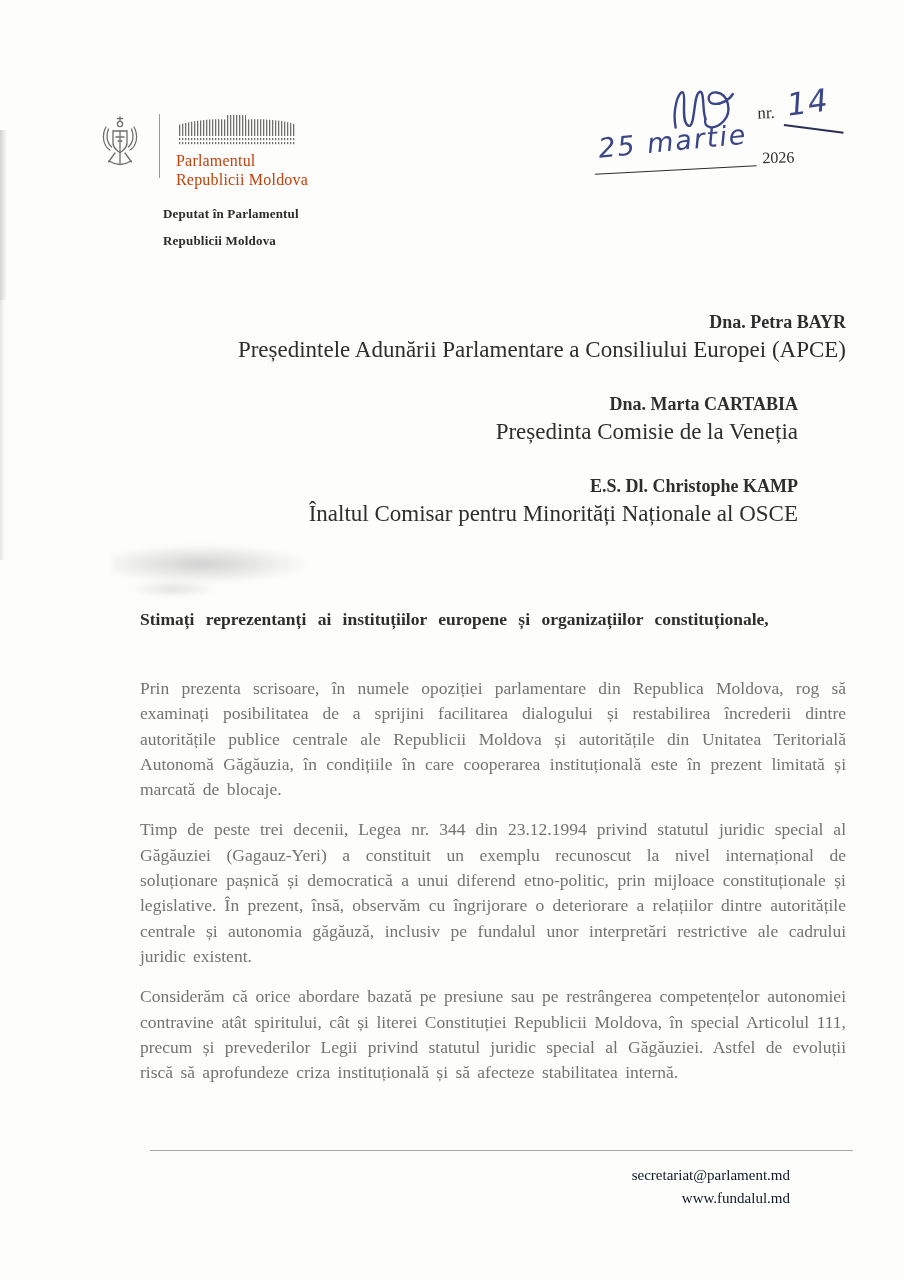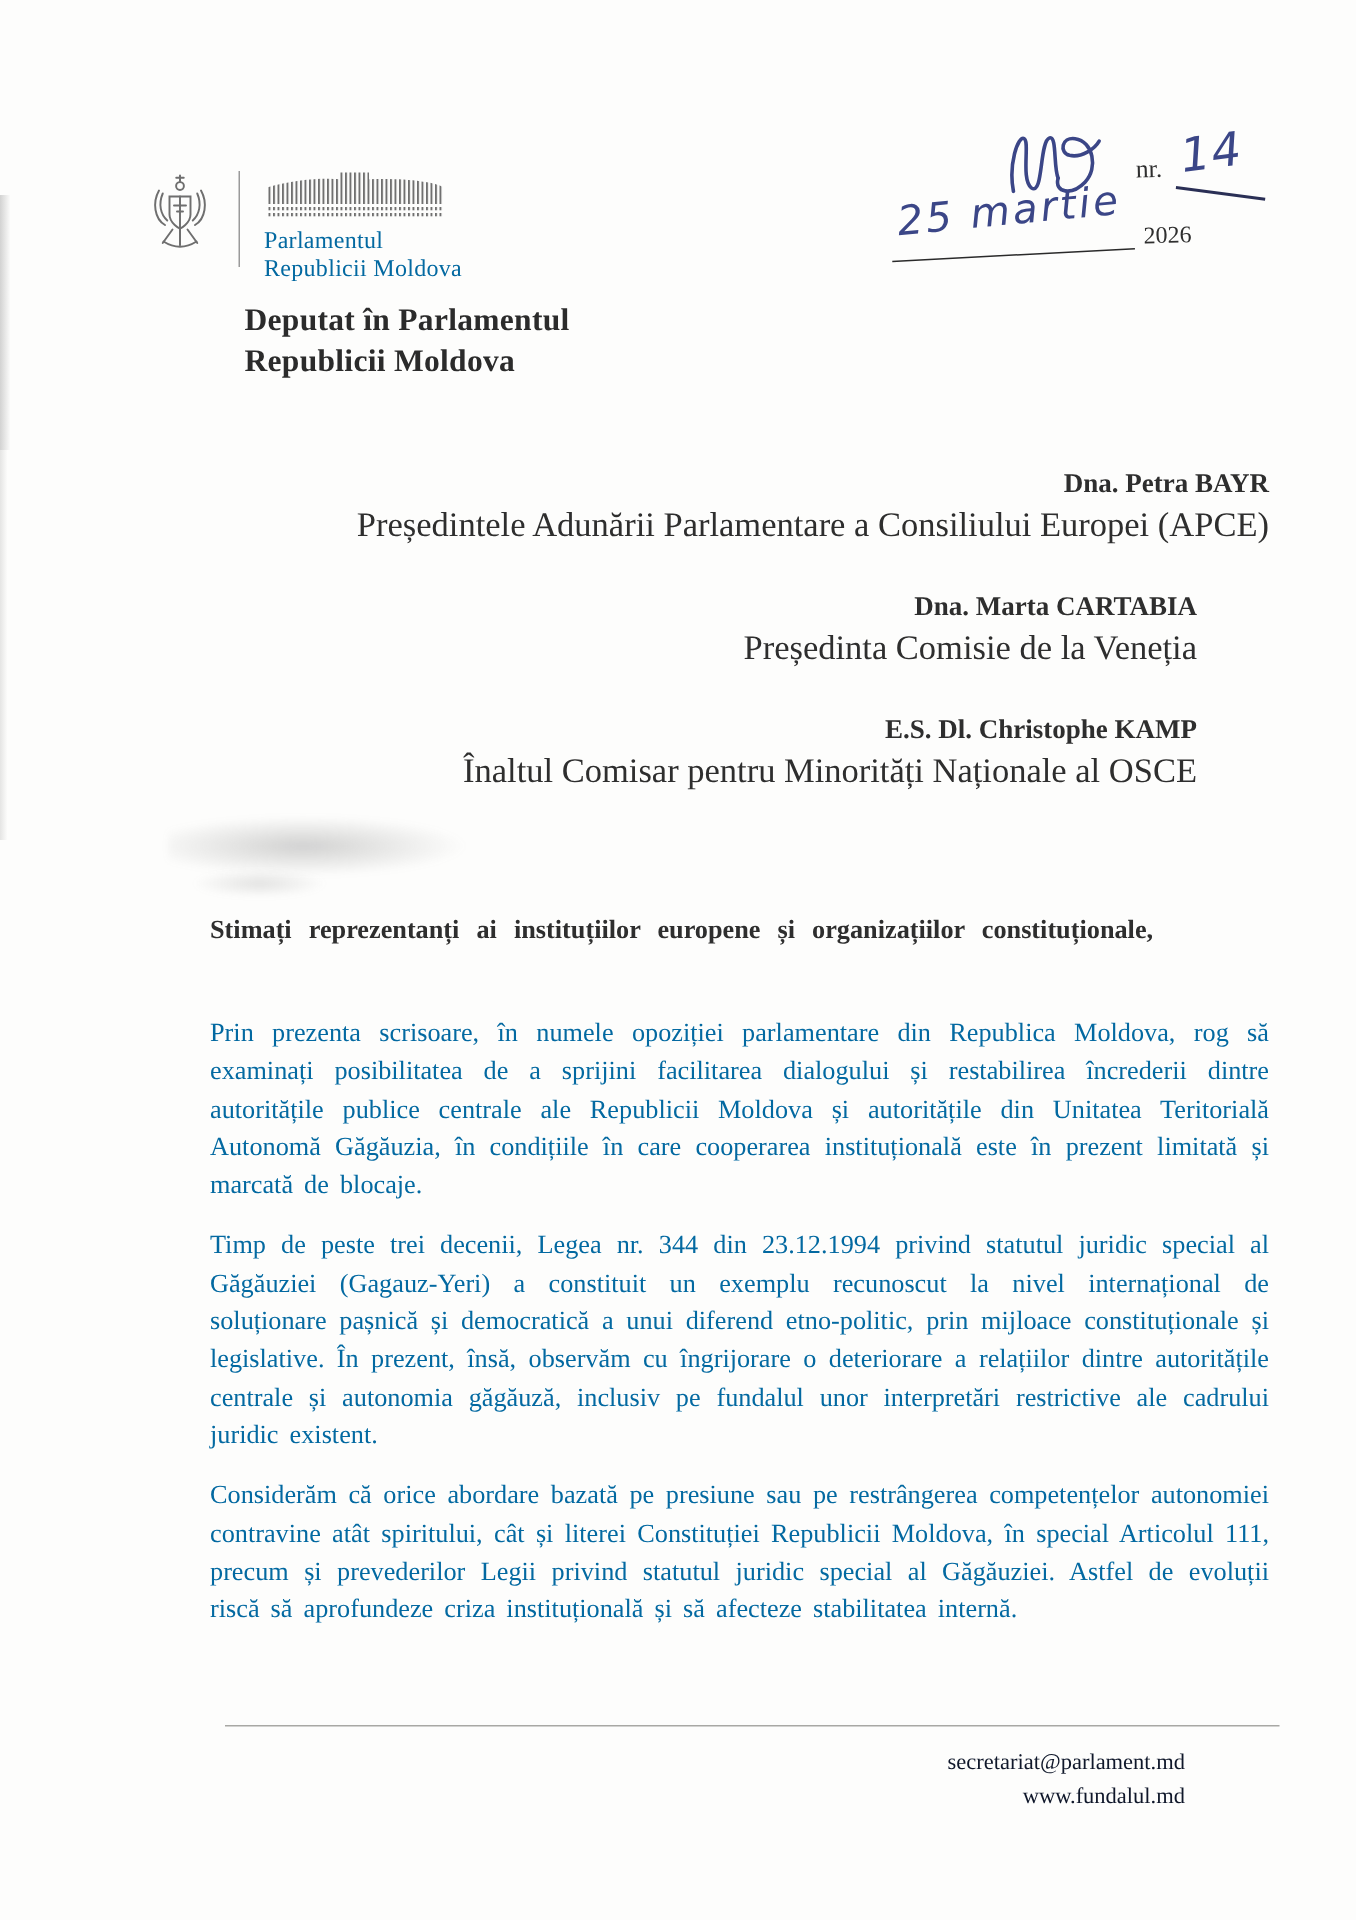--- a/index.html
+++ b/index.html
@@ -7,21 +7,21 @@
     position:relative; width:904px; height:1280px; margin:0 auto;
     background:#fdfdfc; overflow:hidden;
     font-family:"Liberation Serif", serif; color:#2e2e2e;
   }
 
   
   .letterhead { position:absolute; top:112px; left:95px; display:flex; align-items:flex-start; }
   .coat { margin-top:2px; }
   .lh-divider { width:1px; height:64px; background:#9a9a9a; margin:2px 16px 0 14px; }
   .lh-right { display:flex; flex-direction:column; }
-  .org-name { margin-top:5px; font-size:16px; line-height:19px; color:#0369a1; letter-spacing:.2px; }
+  .org-name { margin-top:5px; font-size:16px; line-height:19px; color:#c2410c; letter-spacing:.2px; }
 
   
   .reg-area { position:absolute; top:86px; left:580px; width:310px; height:110px; transform:rotate(-1.5deg); }
   .monogram { position:absolute; left:88px; top:-4px; }
   .nr-label { position:absolute; left:178px; top:18px; font-size:17px; color:#2f2f2f; }
   .nr-value {
     position:absolute; left:208px; top:0px;
     font-family:"DejaVu Sans", sans-serif; font-style:italic; font-size:31px;
     color:#3b4687; transform:rotate(-6deg); letter-spacing:1px;
   }
@@ -30,40 +30,40 @@
     position:absolute; left:18px; top:38px;
     font-family:"DejaVu Sans", sans-serif; font-style:italic; font-size:27px;
     color:#3b4687; transform:rotate(-4deg); letter-spacing:2px; white-space:nowrap;
   }
   .date-underline { position:absolute; left:14px; top:82px; width:162px; border-bottom:1.6px solid #2a2a2a; transform:rotate(-1.5deg); }
   .year { position:absolute; left:182px; top:64px; font-size:16px; color:#2f2f2f; }
 
   
   .sender-title {
     position:absolute; top:200px; left:163px;
-    font-size:21px; font-weight:bold; line-height:27px; color:#2b2b2b; letter-spacing:.2px;
+    font-size:13px; font-weight:bold; line-height:27px; color:#2b2b2b; letter-spacing:.2px;
   }
 
   
   .recipients { position:absolute; top:293px; left:140px; width:706px; text-align:right; }
   .recipient { margin-bottom:28px; }
   .recipient .name { font-weight:bold; font-size:18px; line-height:27px;margin-top:16px; }
   .recipient .role { font-size:23px; line-height:27px; }
   .recipient.inset { padding-right:48px; }
 
   
   .salutation {
     position:absolute; top:606px; left:140px; width:706px;
     font-weight:bold; font-size:17.5px; line-height:26px;
     text-align:justify; word-spacing:7px;
   }
   .body-text { position:absolute; top:676px; left:140px; width:706px; }
   .body-text p {
     margin:0 0 15px 0; font-size:17.5px; line-height:25.3px;
-    text-align:justify; word-spacing:3px; color:#0369a1;
+    text-align:justify; word-spacing:3px; color:#737373;
   }
 
   
   .footer-rule { position:absolute; top:1150px; left:150px; width:703px; border-top:1.5px solid #a8a8a4; }
   .footer-left { position:absolute; top:1160px; left:153px; font-size:15px; line-height:23px; color:#303030; }
   .footer-right { position:absolute; top:1164px; right:114px; text-align:right; font-size:15px; line-height:23px; color:#0f172a; }
 
   
   .smudge1 { position:absolute; left:112px; top:544px; width:200px; height:40px;
     background:radial-gradient(ellipse at 45% 50%, rgba(110,110,110,.30), rgba(110,110,110,0) 70%);

